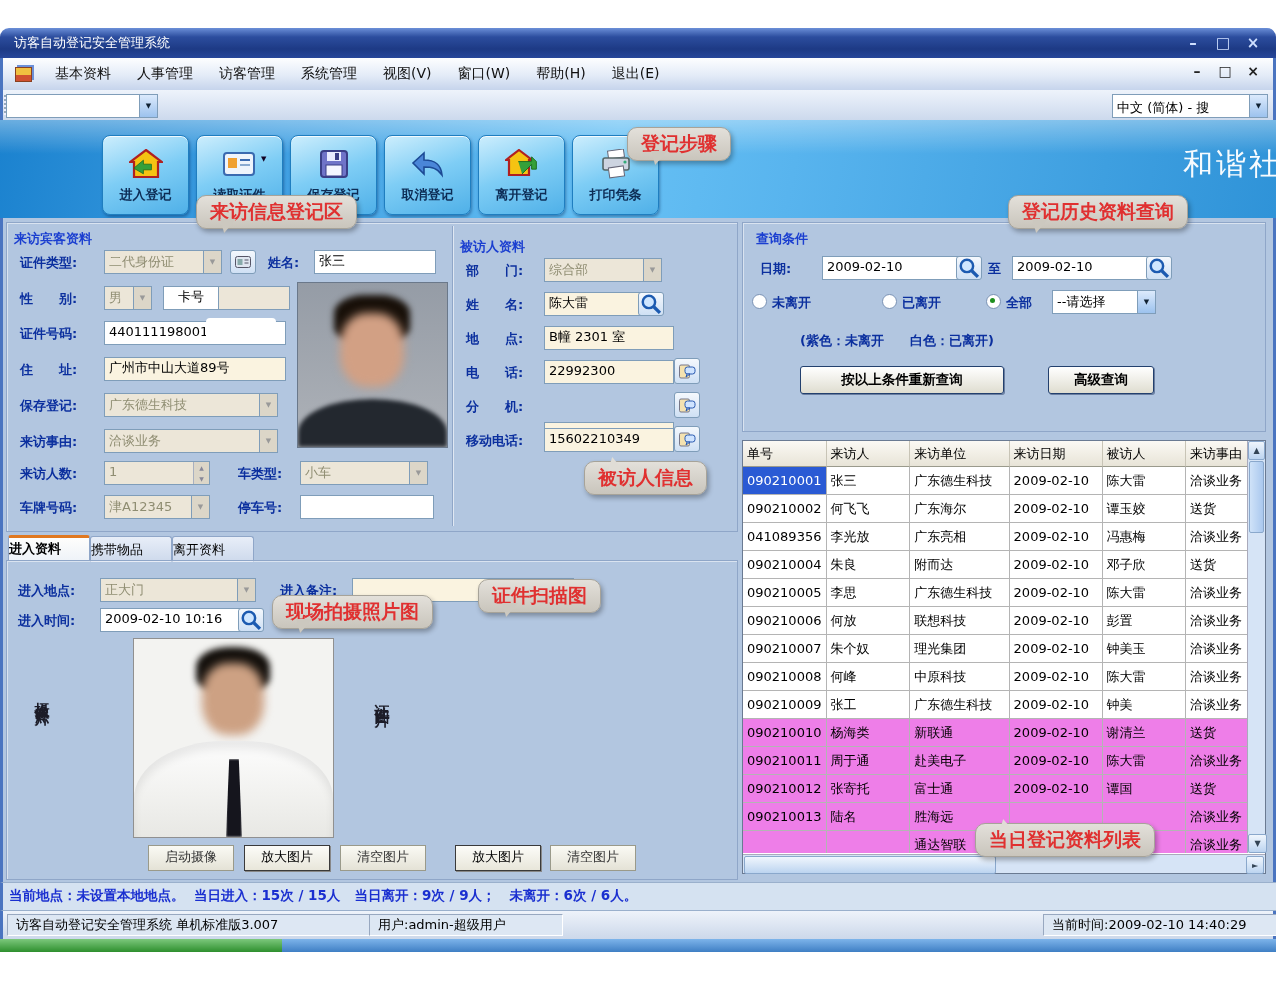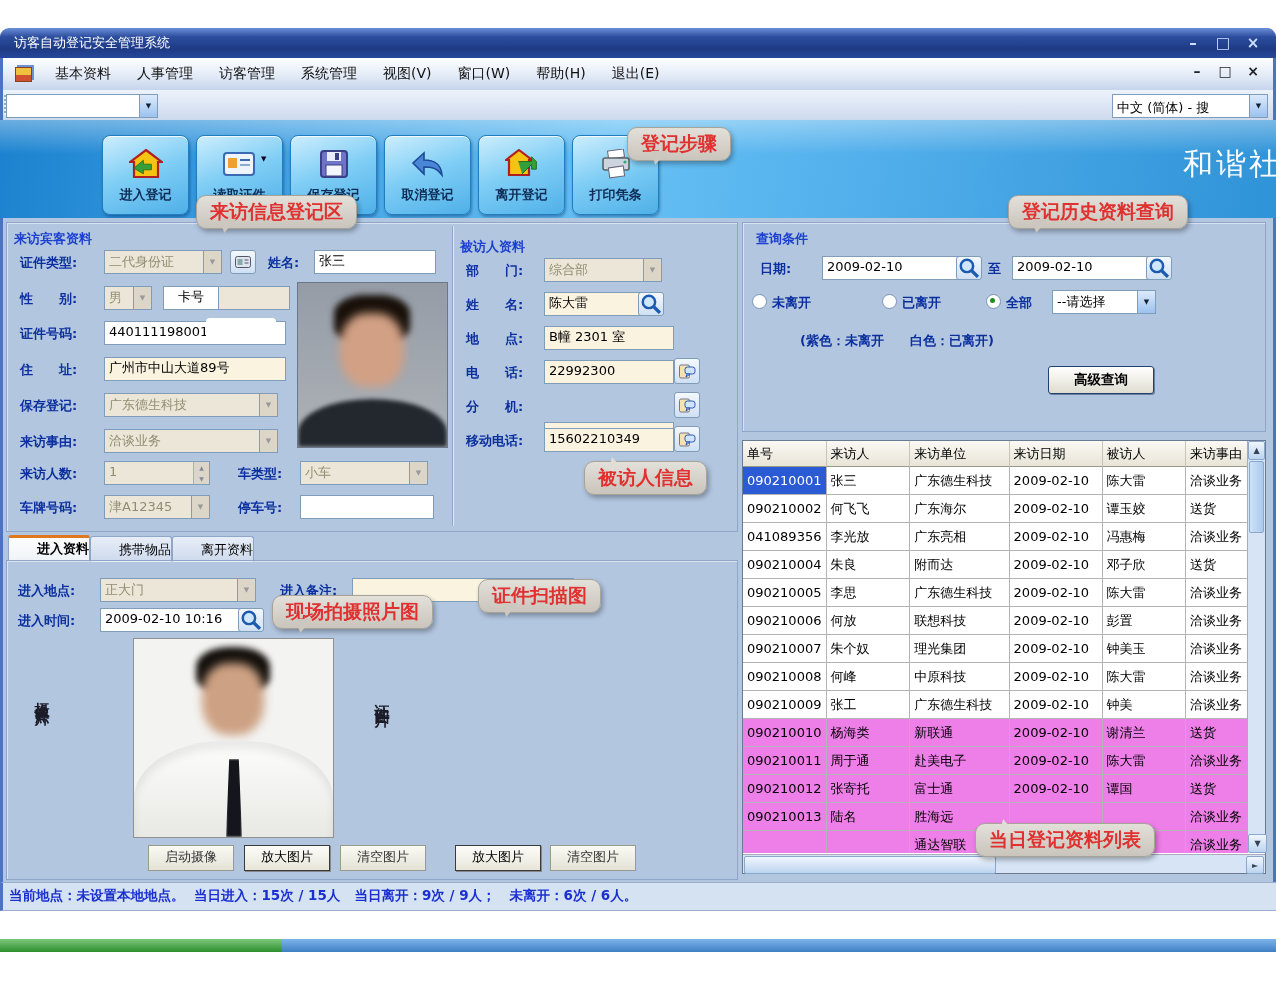--- a/index.html
+++ b/index.html
@@ -96,21 +96,21 @@
   .card .pname{position:absolute;left:52px;top:92px;font-size:19px;color:#303030;font-family:"DejaVu Serif","Liberation Serif",serif;}
   .card .ptit{position:absolute;left:58px;top:120px;width:44px;height:5px;background:#9aa0aa;}
   .cline{position:absolute;right:16px;height:4px;background:#98a2b2;border-radius:2px;}
   .hotbox{position:absolute;right:20px;bottom:32px;width:118px;height:15px;border:1px solid #c04040;
     background:linear-gradient(90deg,#2a52a0 28%,#fff 28%,#fff 32%,#d03030 32%);}
   .card .bbar{position:absolute;left:0;bottom:0;width:100%;height:24px;background:#16357f;color:#fff;
     display:flex;align-items:center;justify-content:center;font-size:13px;letter-spacing:4px;}
   .card .byellow{position:absolute;right:-8px;bottom:0px;width:34px;height:24px;background:#f2d212;transform:skewX(-30deg);}
 
   
-  .tab{position:absolute;height:25px;line-height:25px;text-align:right;font-size:13px;
+  .tab{position:absolute;height:25px;line-height:25px;text-align:left;font-size:13px;
     border:1px solid #8fa6c8;border-bottom:none;background:linear-gradient(#e8eef8,#cdd9ec);border-radius:3px 3px 0 0;}
   .tab.active{background:linear-gradient(#fefefc,#eef2f8);font-weight:bold;border-top:3px solid #e07820;height:23px;line-height:22px;}
 
   .pbtn{position:absolute;height:24px;font-size:13px;text-align:center;line-height:22px;
     background:linear-gradient(#fafaf4,#e4e2d6);border:1px solid #9a9a8a;color:#333;}
   .pbtn.raised{border:1px solid #3a3a3a;box-shadow:1px 1px 0 #888;background:linear-gradient(#fcfcf8,#e8e6da);color:#000;}
 
   
   .radio{position:absolute;width:13px;height:13px;border-radius:50%;background:#fff;border:1px solid #7a92b4;}
   .radio.on::after{content:"";position:absolute;left:3px;top:3px;width:5px;height:5px;border-radius:50%;background:#1f8f1f;}
@@ -414,20 +414,21 @@
   <div class="flabel" style="left:772px;top:294px;">未离开</div>
   <div class="radio" style="left:882px;top:294px;"></div>
   <div class="flabel" style="left:902px;top:294px;">已离开</div>
   <div class="radio on" style="left:986px;top:294px;"></div>
   <div class="flabel" style="left:1006px;top:294px;">全部</div>
   <div class="cmb combo" style="left:1052px;top:290px;width:102px;">
     <span class="val">--请选择</span>
       <span class="dd">▼</span>
   </div>
   <div class="flabel" style="left:800px;top:332px;">(紫色：未离开　　白色：已离开)</div>
+  <div class="qbtn" style="left:800px;top:366px;width:202px;">按以上条件重新查询</div>
   <div class="qbtn" style="left:1048px;top:366px;width:104px;">高级查询</div>
 
   <div class="abs tbl">
     <div class="thead">
       <div class="th c0">单号</div>
       <div class="th c1">来访人</div>
       <div class="th c2">来访单位</div>
       <div class="th c3">来访日期</div>
       <div class="th c4">被访人</div>
       <div class="th c5">来访事由</div>
@@ -588,20 +589,25 @@
   <div class="vtext" style="left:372px;top:692px;">证件图片</div>
 
 
   <div class="pbtn" style="left:148px;top:845px;width:84px;">启动摄像</div>
   <div class="pbtn raised" style="left:244px;top:845px;width:84px;">放大图片</div>
   <div class="pbtn" style="left:340px;top:845px;width:84px;">清空图片</div>
   <div class="pbtn raised" style="left:455px;top:845px;width:84px;">放大图片</div>
   <div class="pbtn" style="left:550px;top:845px;width:84px;">清空图片</div>
 
   <div class="abs sumbar">当前地点：未设置本地地点。  当日进入：15次 / 15人   当日离开：9次 / 9人；   未离开：6次 / 6人。</div>
+  <div class="abs statusbar">
+    <div class="seg" style="left:4px;width:356px;">访客自动登记安全管理系统 单机标准版3.007</div>
+    <div class="seg" style="left:366px;width:176px;">用户:admin-超级用户</div>
+    <div class="seg" style="left:1040px;width:218px;">当前时间:2009-02-10 14:40:29</div>
+  </div>
   <div class="abs pstrip">
     <div class="pgreen"></div>
     <div class="pblue"></div>
   </div>
 
   <div class="co tb" style="left:627px;top:127px;">登记步骤</div>
   <div class="co tb" style="left:196px;top:195px;">来访信息登记区</div>
   <div class="co tb" style="left:1008px;top:195px;">登记历史资料查询</div>
   <div class="co tt" style="left:584px;top:461px;">被访人信息</div>
   <div class="co tb" style="left:272px;top:595px;">现场拍摄照片图</div>

